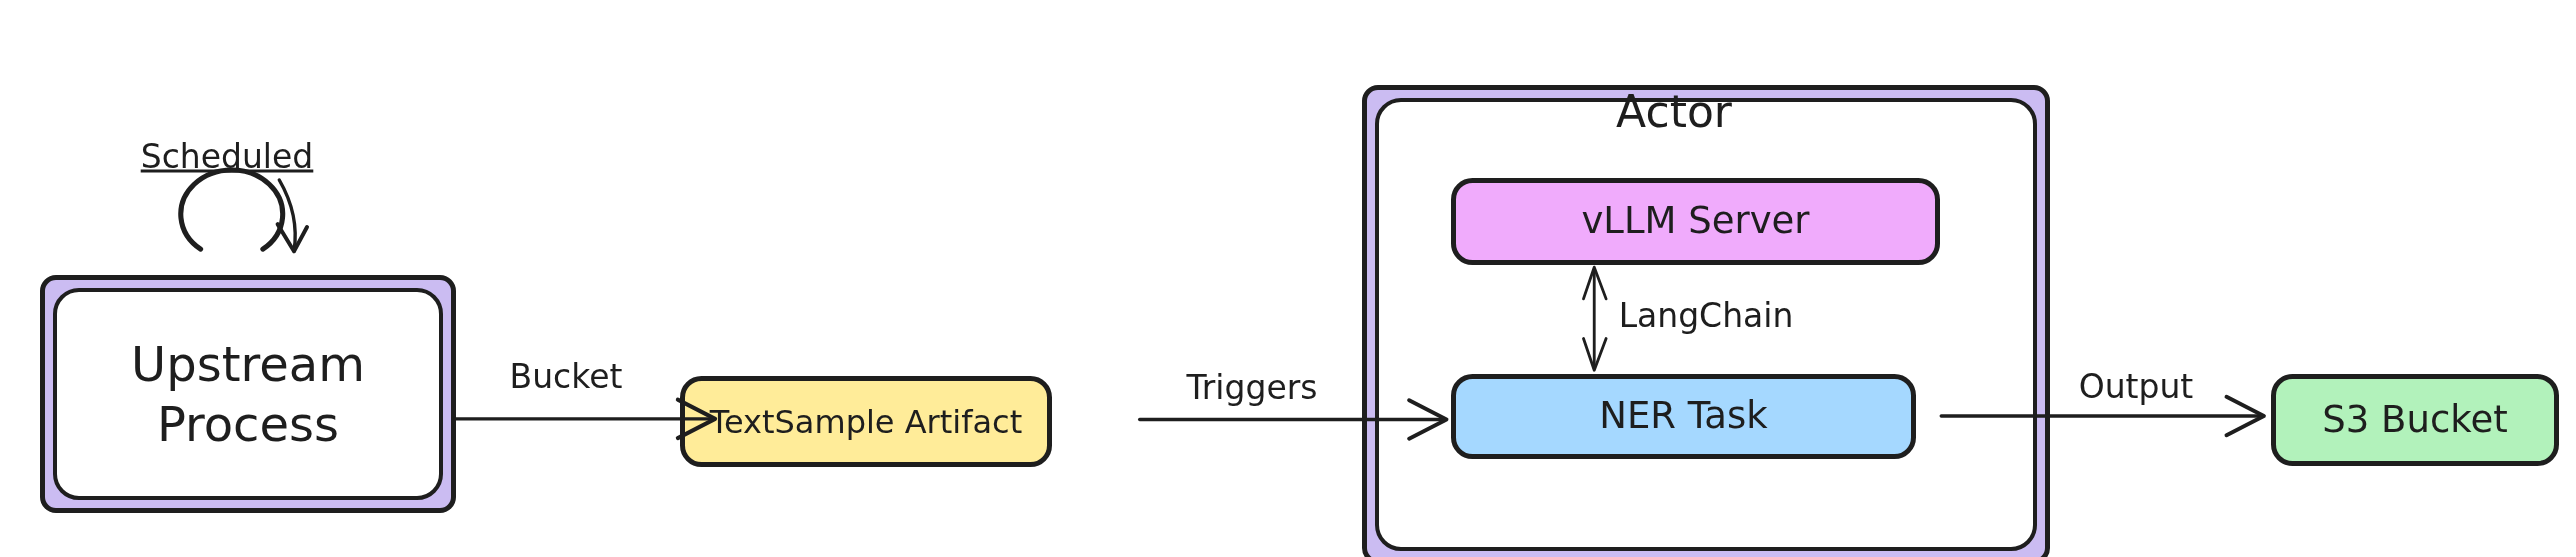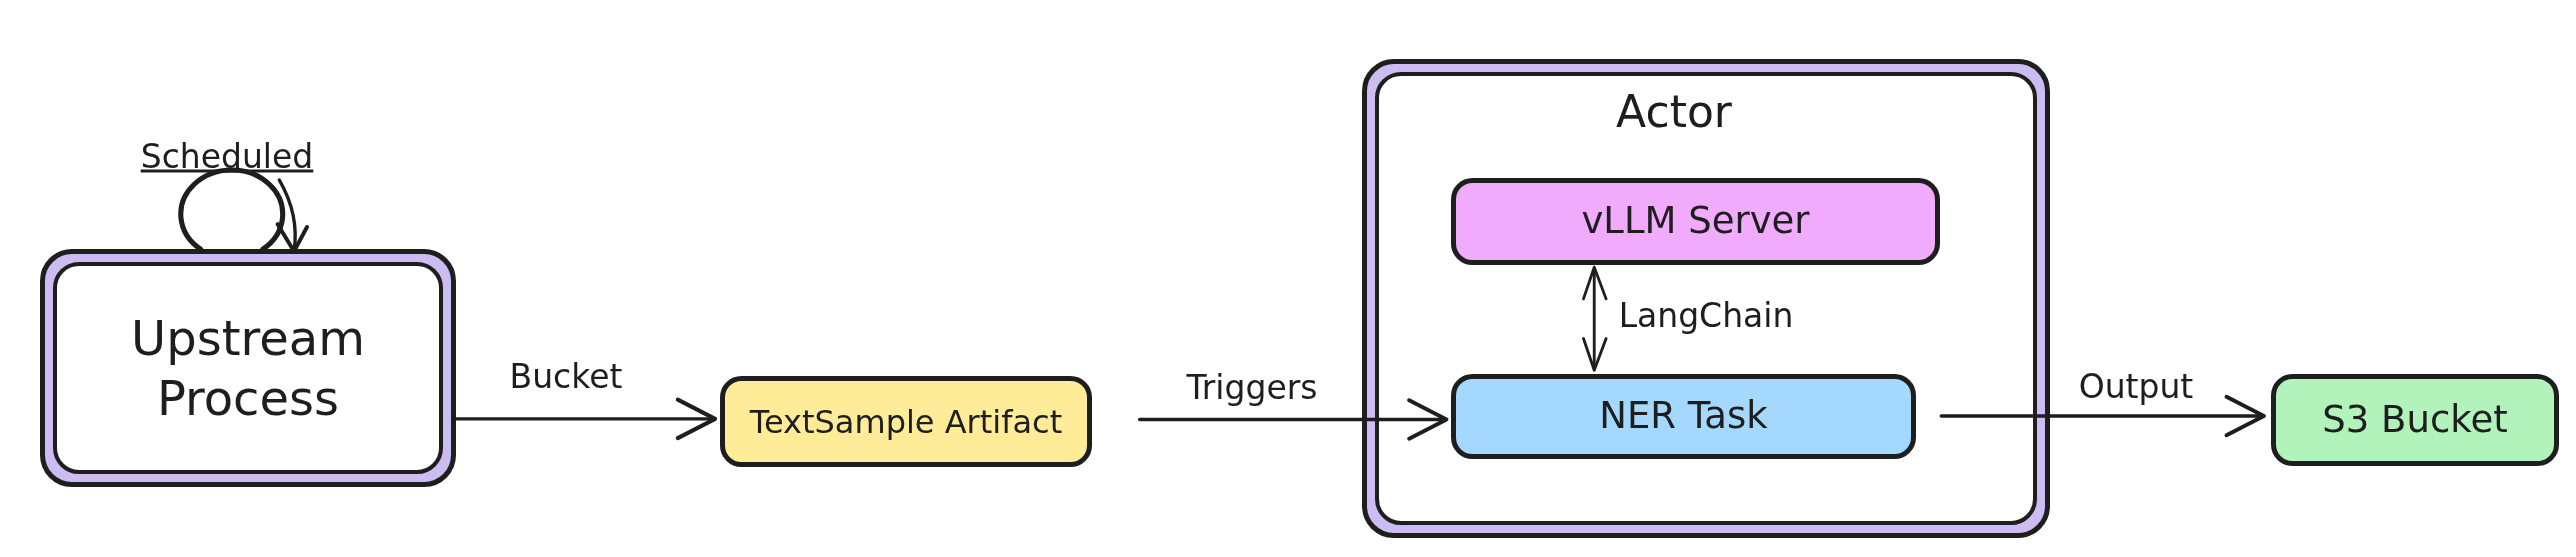--- a/index.html
+++ b/index.html
@@ -18,21 +18,22 @@
     background: #ffffff;
     font-family: "DejaVu Sans", sans-serif;
     color: var(--stroke);
     overflow: hidden;
   }
 
   
   .ring-box {
     position: absolute;
     border: 5.1px solid var(--stroke);
-    border-radius: 32px;
+    border-radius: 16px;
+    margin-top: 26px;
   }
   .ring-inner {
     position: absolute;
     inset: 8px;
     border: 4.5px solid var(--stroke);
     border-radius: 26px;
     background: #ffffff;
   }
 
   
@@ -63,21 +64,21 @@
   }
 
   
   #upstream { left: 40px; top: 249px; width: 416px; height: 238px; }
   #upstream .ring-inner {
     display: flex; align-items: center; justify-content: center;
   }
   #upstream .node-label { font-size: 48px; width: 272px; }
 
   
-  #textsample { left: 720px; top: 376px; width: 372px; height: 91px; }
+  #textsample { left: 680px; top: 376px; width: 372px; height: 91px; }
   #textsample .node-label { font-size: 32px; }
 
   
   #actor { left: 1362px; top: 59px; width: 688px; height: 479px; }
   #actor-title {
     position: absolute;
     left: 1674px; top: 111px;
     transform: translate(-50%, -50%);
     font-size: 44px;
     color: var(--stroke);

